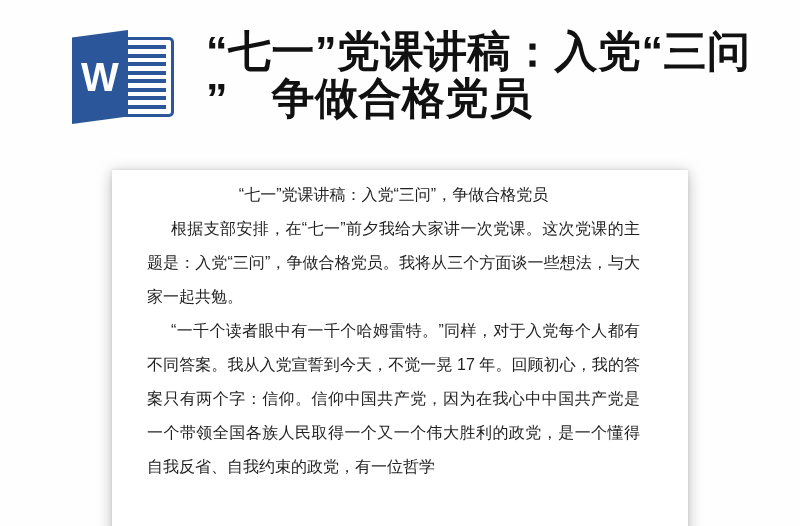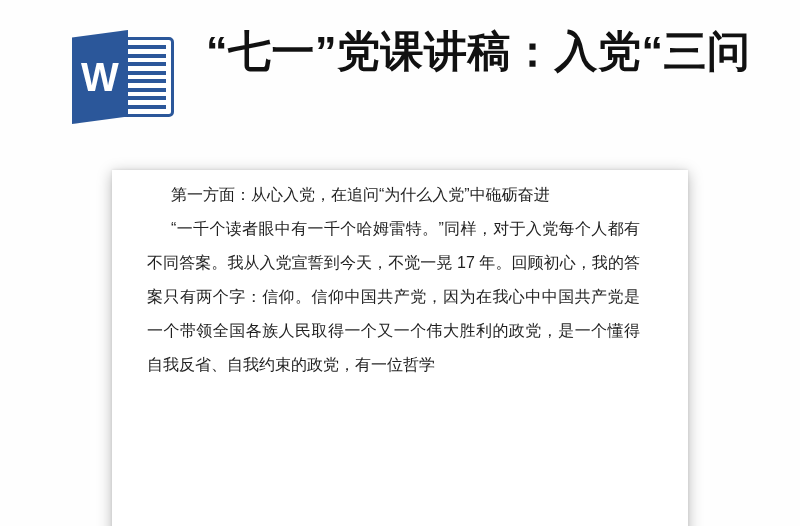--- a/index.html
+++ b/index.html
@@ -70,20 +70,22 @@
       <div class="stripe"></div>
       <div class="stripe"></div>
     </div>
     <div class="w-panel">
       <span class="w-letter">W</span>
     </div>
   </div>
 
   <div class="title">
     <div class="title-line">“七一”党课讲稿：入党“三问</div>
+    <div class="title-line">”　争做合格党员</div>
   </div>
 
 </div>
 
 <div class="page">
-  <p class="para">第一方面：从心入党，在追问“为什么入党”中砤砺奋进</p>
+  <p class="page-heading">“七一”党课讲稿：入党“三问”，争做合格党员</p>
+  <p class="para">根据支部安排，在“七一”前夕我给大家讲一次党课。这次党课的主题是：入党“三问”，争做合格党员。我将从三个方面谈一些想法，与大家一起共勉。</p>
   <p class="para">“一千个读者眼中有一千个哈姆雷特。”同样，对于入党每个人都有不同答案。我从入党宣誓到今天，不觉一晃 17 年。回顾初心，我的答案只有两个字：信仰。信仰中国共产党，因为在我心中中国共产党是一个带领全国各族人民取得一个又一个伟大胜利的政党，是一个懂得自我反省、自我约束的政党，有一位哲学</p>
 </div>
 
 </body></html>

